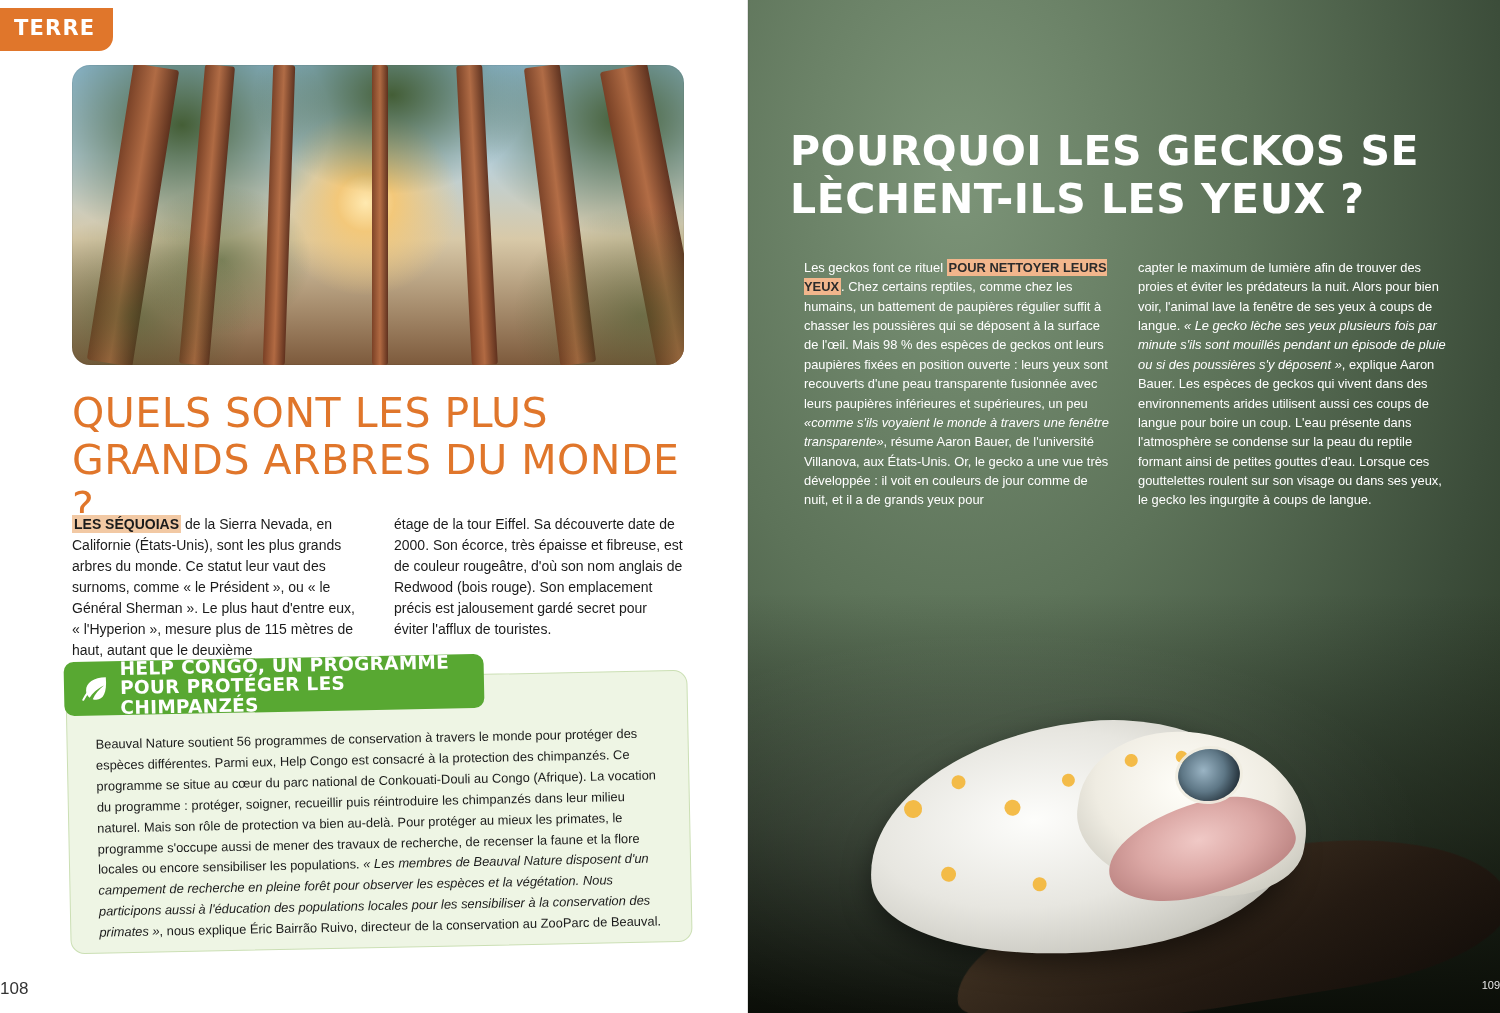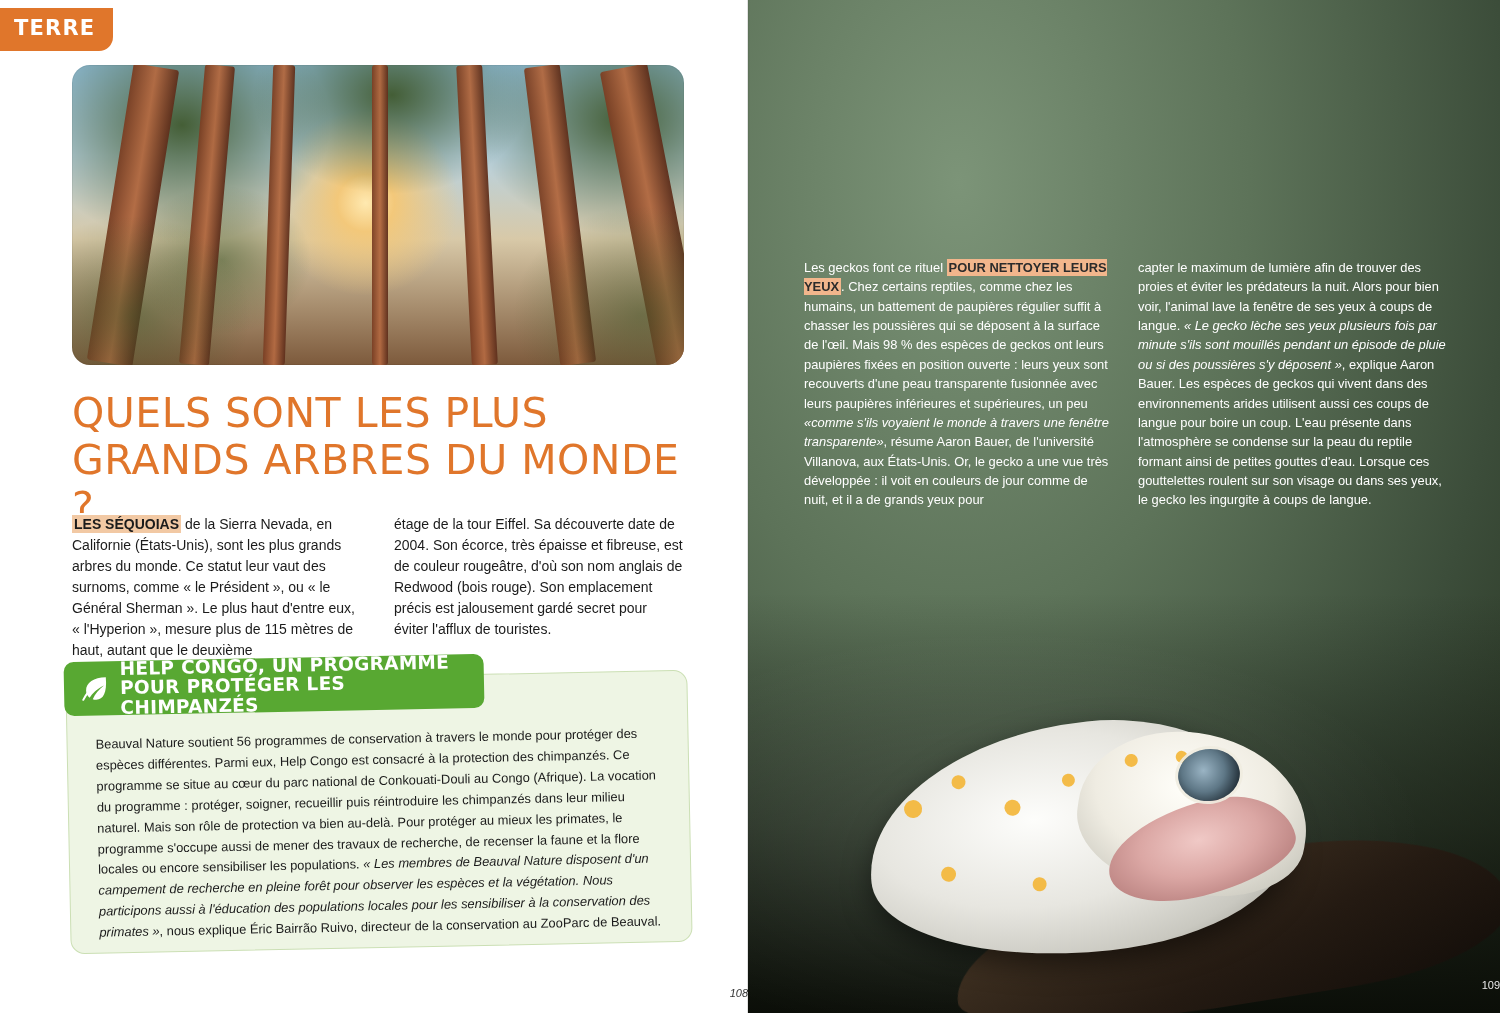--- a/index.html
+++ b/index.html
@@ -89,22 +89,22 @@
   .leaf-icon{flex:0 0 30px;height:30px;}
   .help-banner-title{
     color:#ffffff;
     font-family:"DejaVu Sans",sans-serif;
     font-weight:bold;
     font-size:18.5px;
     line-height:1.04;
     letter-spacing:.3px;
   }
   .folio-left{
-    position:absolute;left:0;right:0;bottom:22px;text-align:right;
-    font-size:11px;color:#333;font-style:italic;
+    position:absolute;left:0;right:0;bottom:22px;text-align:left;
+    font-size:17px;color:#333;
   }
   
   .page-right{
     position:relative;width:752px;height:1013px;flex:0 0 752px;
     background:
       radial-gradient(ellipse at 28% 18%, #7c9478 0%, #5d7359 38%, #3c4d3a 72%, #25301f 100%);
     overflow:hidden;
   }
   .gecko-photo{
     position:absolute;left:0;bottom:0;width:752px;height:420px;
@@ -203,21 +203,21 @@
       <div class="canopy" style="left:440px;top:140px;width:260px;height:220px;opacity:.55;"></div>
     </div>
 
     <div class="title-left">QUELS SONT LES PLUS GRANDS ARBRES DU MONDE ?</div>
 
     <div class="cols">
       <div class="col">
         <span class="hl-orange">LES SÉQUOIAS</span><span> de la Sierra Nevada, en Californie (États-Unis), sont les plus grands arbres du monde. Ce statut leur vaut des surnoms, comme « le Président », ou « le Général Sherman ». Le plus haut d'entre eux, « l'Hyperion », mesure plus de 115 mètres de haut, autant que le deuxième</span>
       </div>
       <div class="col">
-        <span>étage de la tour Eiffel. Sa découverte date de 2004. Son écorce, très épaisse et fibreuse, est de couleur rougeâtre, d'où son nom anglais de Redwood (bois rouge). Son emplacement précis est jalousement gardé secret pour éviter l'afflux de touristes.</span>
+        <span>étage de la tour Eiffel. Sa découverte date de 2000. Son écorce, très épaisse et fibreuse, est de couleur rougeâtre, d'où son nom anglais de Redwood (bois rouge). Son emplacement précis est jalousement gardé secret pour éviter l'afflux de touristes.</span>
       </div>
     </div>
 
     <div class="helpbox">
       <div class="helpbox-inner">
         <span>Beauval Nature soutient 56 programmes de conservation à travers le monde pour protéger des espèces différentes. Parmi eux, Help Congo est consacré à la protection des chimpanzés. Ce programme se situe au cœur du parc national de Conkouati-Douli au Congo (Afrique).</span>
         <span>La vocation du programme : protéger, soigner, recueillir puis réintroduire les chimpanzés dans leur milieu naturel. Mais son rôle de protection va bien au-delà. Pour protéger au mieux les primates, le programme s'occupe aussi de mener des travaux de recherche, de recenser la faune et la flore locales ou encore sensibiliser les populations. </span>
         <em>« Les membres de Beauval Nature disposent d'un campement de recherche en pleine forêt pour observer les espèces et la végétation. Nous participons aussi à l'éducation des populations locales pour les sensibiliser à la conservation des primates »</em><span>, nous explique Éric Bairrão Ruivo, directeur de la conservation au ZooParc de Beauval.</span>
       </div>
     </div>
@@ -233,20 +233,21 @@
         <span>HELP CONGO, UN PROGRAMME</span><br>
         <span>POUR PROTÉGER LES CHIMPANZÉS</span>
       </span>
     </div>
 
     <div class="folio-left">108</div>
   </div>
 
   <div class="page-right">
 
+    <div class="title-right">POURQUOI LES GECKOS SE LÈCHENT-ILS LES YEUX ?</div>
 
     <div class="cols-right">
       <div class="col-r">
         <span>Les geckos font ce rituel </span><span class="hl-green">POUR NETTOYER LEURS YEUX</span><span>. Chez certains reptiles, comme chez les humains, un battement de paupières régulier suffit à chasser les poussières qui se déposent à la surface de l'œil. Mais 98 % des espèces de geckos ont leurs paupières fixées en position ouverte : leurs yeux sont recouverts d'une peau transparente fusionnée avec leurs paupières inférieures et supérieures, un peu </span><em>«comme s'ils voyaient le monde à travers une fenêtre transparente»</em><span>, résume Aaron Bauer, de l'université Villanova, aux États-Unis. Or, le gecko a une vue très développée : il voit en couleurs de jour comme de nuit, et il a de grands yeux pour</span>
       </div>
       <div class="col-r">
         <span>capter le maximum de lumière afin de trouver des proies et éviter les prédateurs la nuit. Alors pour bien voir, l'animal lave la fenêtre de ses yeux à coups de langue. </span><em>« Le gecko lèche ses yeux plusieurs fois par minute s'ils sont mouillés pendant un épisode de pluie ou si des poussières s'y déposent »</em><span>, explique Aaron Bauer. Les espèces de geckos qui vivent dans des environnements arides utilisent aussi ces coups de langue pour boire un coup. L'eau présente dans l'atmosphère se condense sur la peau du reptile formant ainsi de petites gouttes d'eau. Lorsque ces gouttelettes roulent sur son visage ou dans ses yeux, le gecko les ingurgite à coups de langue.</span>
       </div>
     </div>
 

